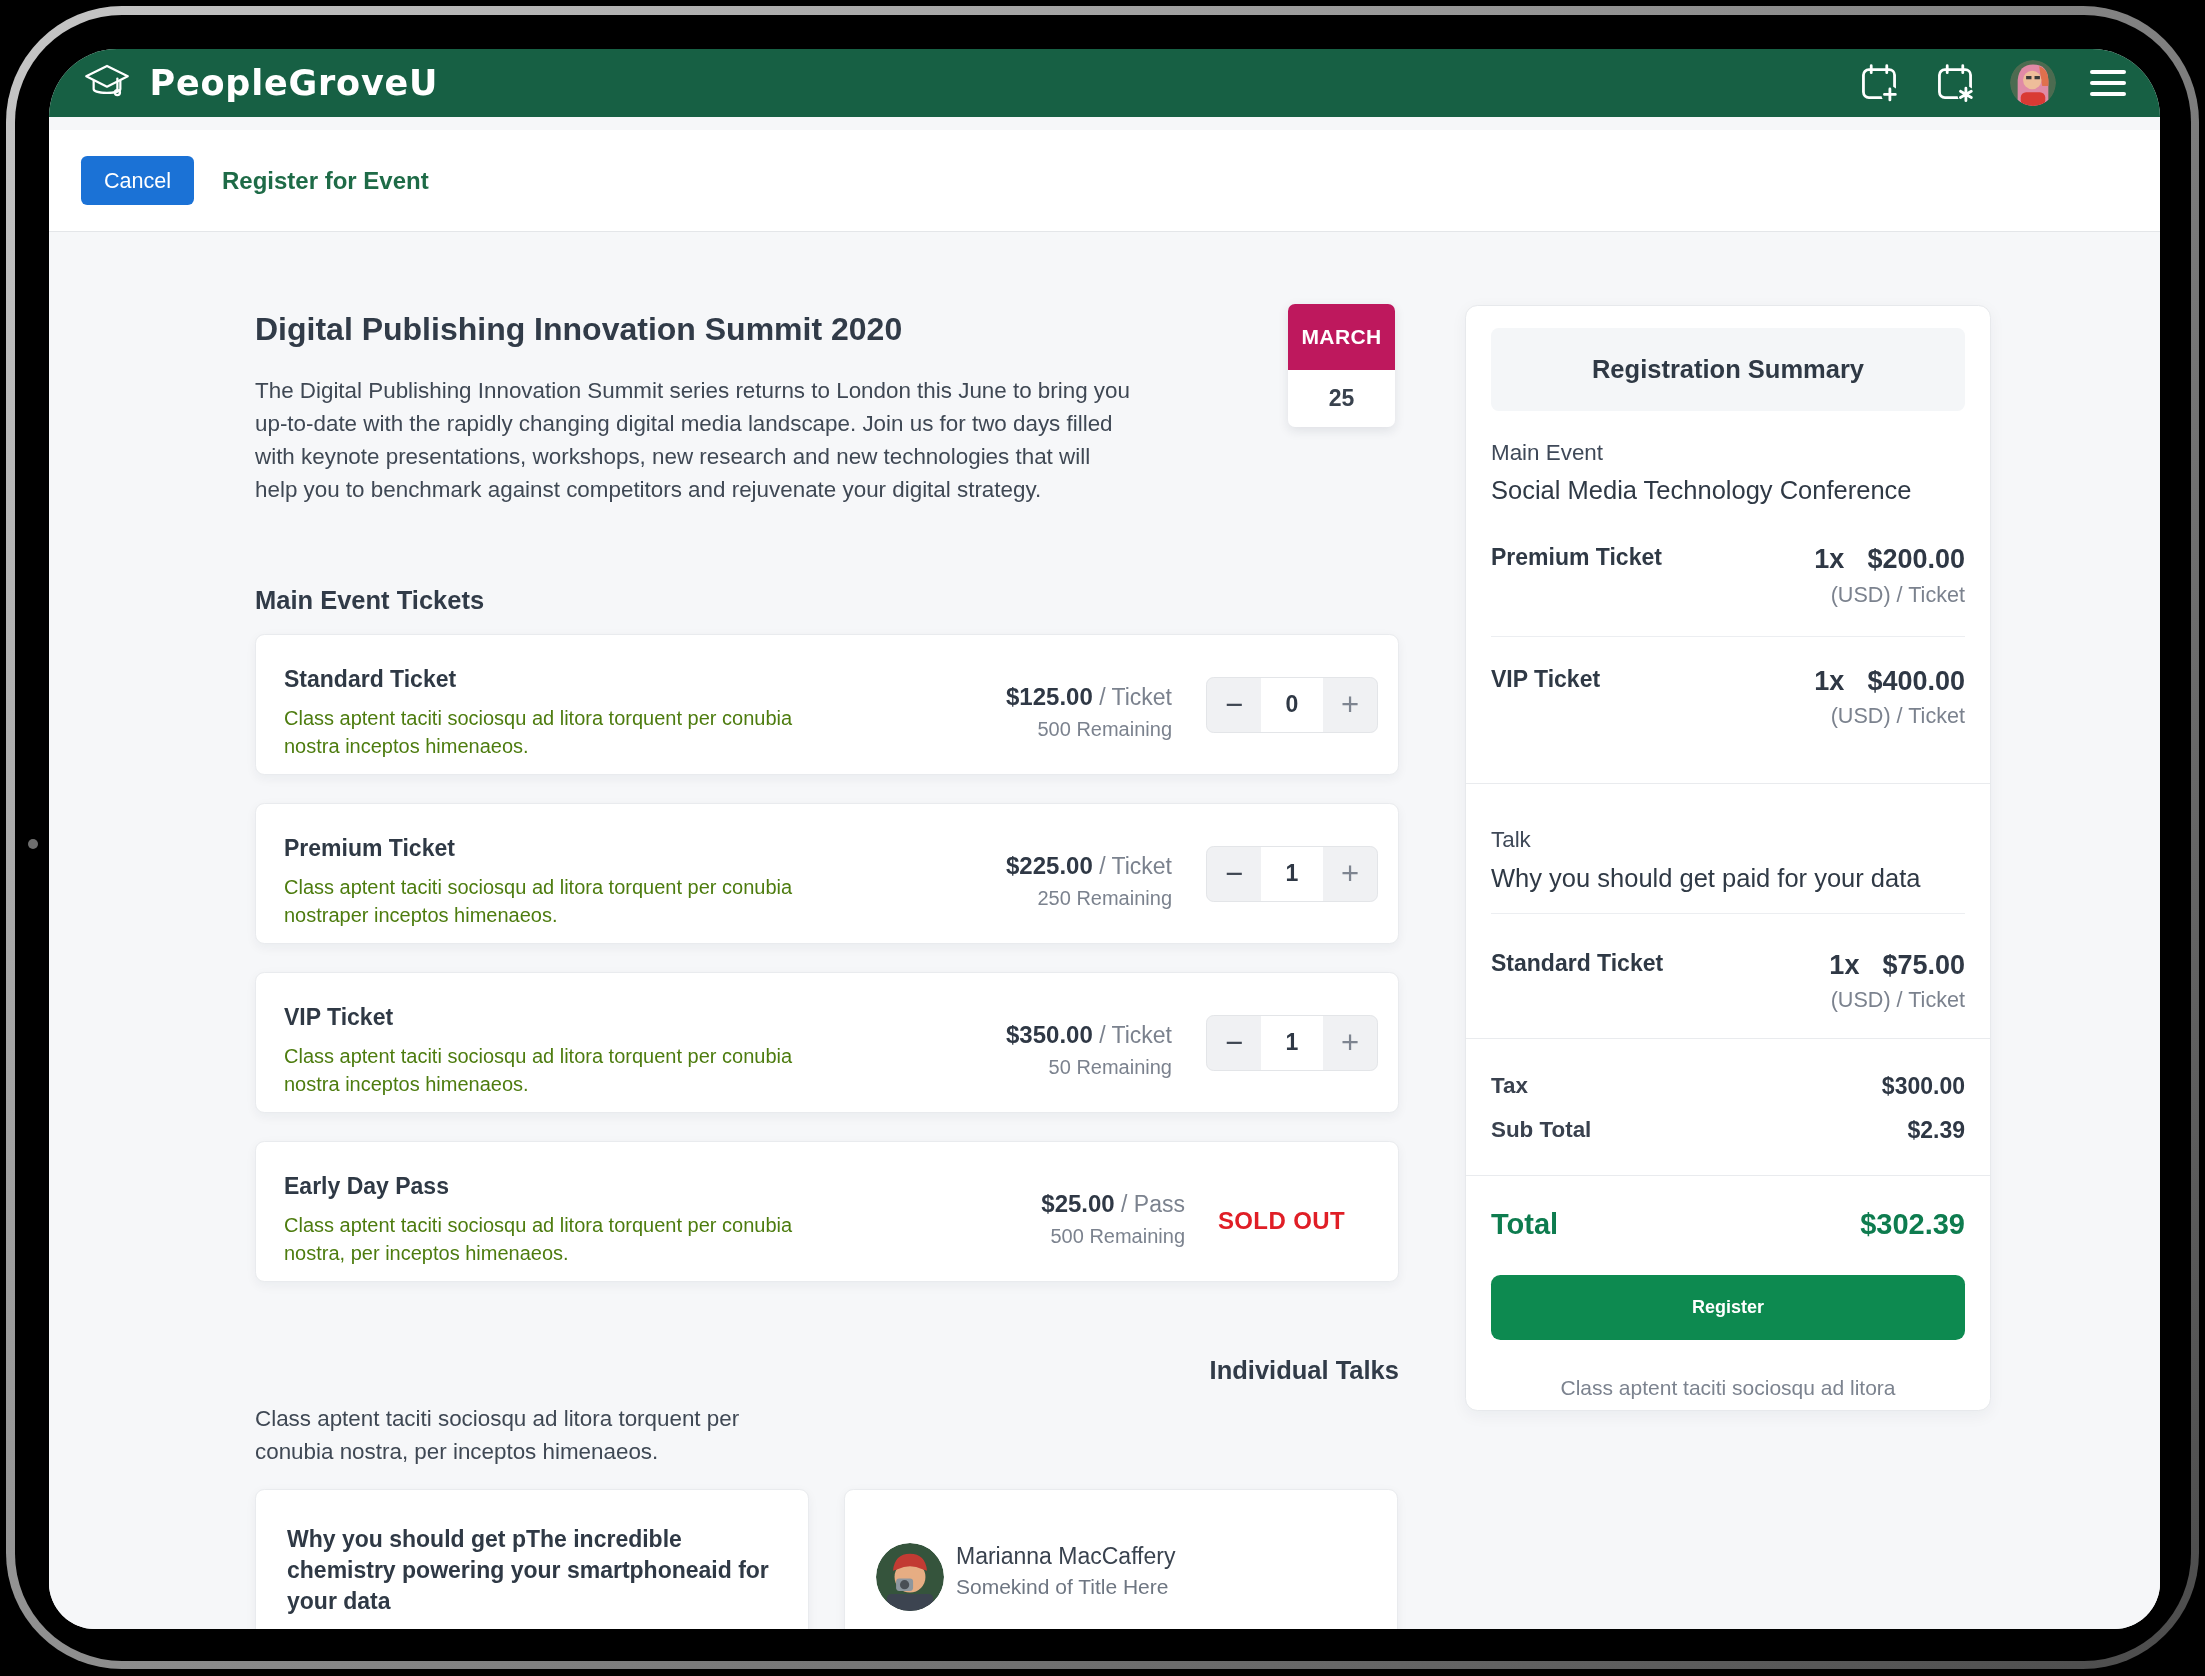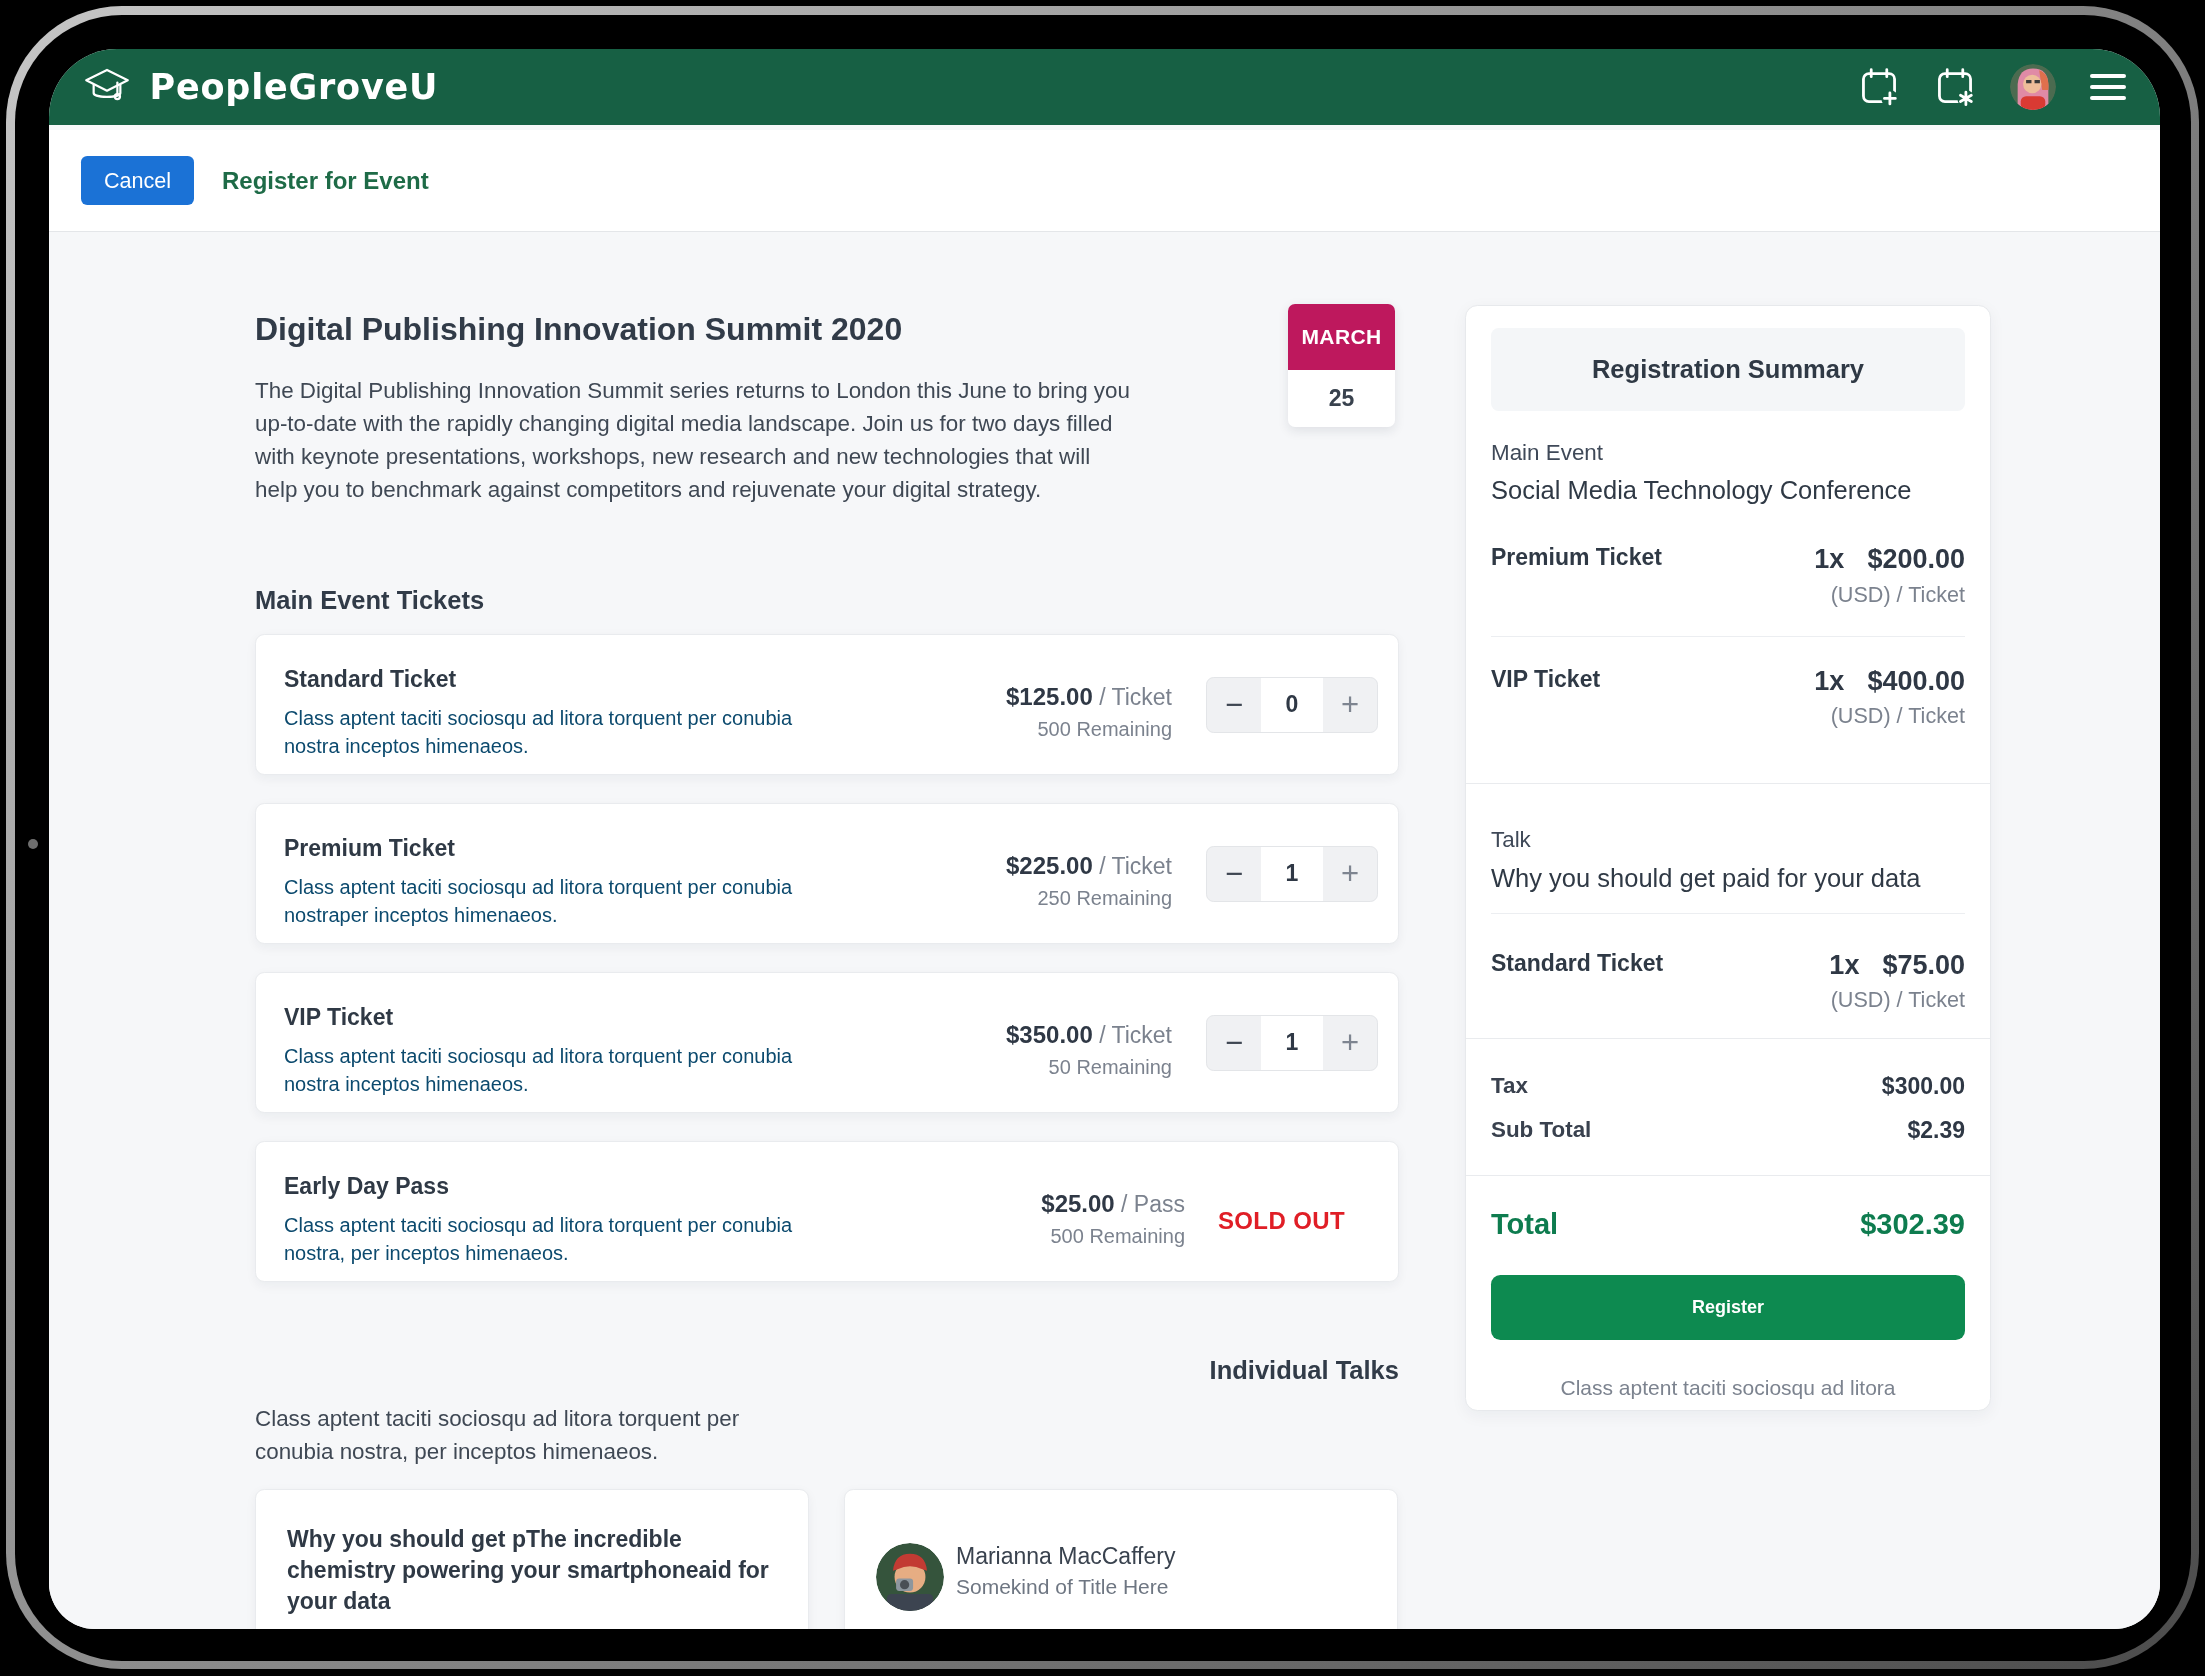--- a/index.html
+++ b/index.html
@@ -13,21 +13,21 @@
   .bezel { position:absolute; left:14.7px; top:14.7px; width:2176px; height:1646px;
            border-radius:107px; background:#000; }
   .cam-dot { position:absolute; left:28px; top:839px; width:10px; height:10px;
              border-radius:50%; background:#6f6f6f; }
 
   
   .screen { position:absolute; left:49px; top:49px; width:2111px; height:1580px;
             border-radius:68px 68px 46px 46px; background:#f6f7f9; overflow:hidden; }
 
   
-  .topbar { position:absolute; left:0; top:0; width:100%; height:76px; background:#176044;
+  .topbar { position:absolute; left:0; top:0; width:100%; height:68px; background:#176044;
             display:flex; align-items:center; padding:0 34px; }
   .brand-wrap { display:flex; align-items:center; gap:18.5px; }
   .brand { color:#fff; font-size:35px; font-weight:700; letter-spacing:0.8px;
            font-family:"DejaVu Sans", sans-serif; }
   .top-actions { margin-left:auto; display:flex; align-items:center; gap:34px; }
   .avatar-sm { width:46px; height:46px; border-radius:50%; overflow:hidden; }
   .burger { display:flex; flex-direction:column; gap:7px; cursor:pointer; }
   .burger span { display:block; width:36px; height:3.9px; background:#fff; border-radius:2.3px; }
 
   
@@ -44,21 +44,21 @@
   h1.event-title { font-size:32px; line-height:40px; font-weight:700; color:#313b48; }
   p.event-desc { margin-top:25px; font-size:22.4px; line-height:33px; color:#3f4854; max-width:877px; }
   h2.sec-head { margin-top:80px; font-size:25.5px; font-weight:700; color:#313b48; }
 
   .ticket-card { margin-top:18.5px; margin-bottom:28px; background:#fff; border:1.5px solid #e9ebee;
                  border-radius:9.3px; height:141px; display:flex; align-items:flex-start;
                  padding:0 20px 0 28px; box-shadow:0 3.1px 10.8px rgba(25,35,55,0.05); }
   .ticket-card:last-of-type { margin-bottom:0; }
   .t-info { flex:1; padding-top:31px; }
   .t-name { font-size:23px; font-weight:700; color:#2f3945; }
-  .t-desc { margin-top:11.6px; font-size:20px; line-height:28px; color:#0c4a6e; max-width:549px; }
+  .t-desc { margin-top:11.6px; font-size:20px; line-height:28px; color:#4d7c0f; max-width:549px; }
   .t-price { padding-top:48px; text-align:right; margin-right:34px; white-space:nowrap; }
   .t-price-line { font-size:23px; color:#7b828e; }
   .t-price-line b { font-size:24px; font-weight:700; color:#2f3845; }
   .t-remaining { margin-top:7px; font-size:20px; color:#7b828e; }
   .stepper { width:172px; height:56px; margin-top:42px; background:#f0f1f3; border:1.5px solid #e3e5e8;
              border-radius:7.7px; display:flex; overflow:hidden; flex:none; }
   .stepper .st-btn { flex:1; display:flex; align-items:center; justify-content:center;
                      font-size:31px; cursor:pointer; background:transparent; border:none;
                      font-family:inherit; }
   .st-minus { color:#3e4651; }

